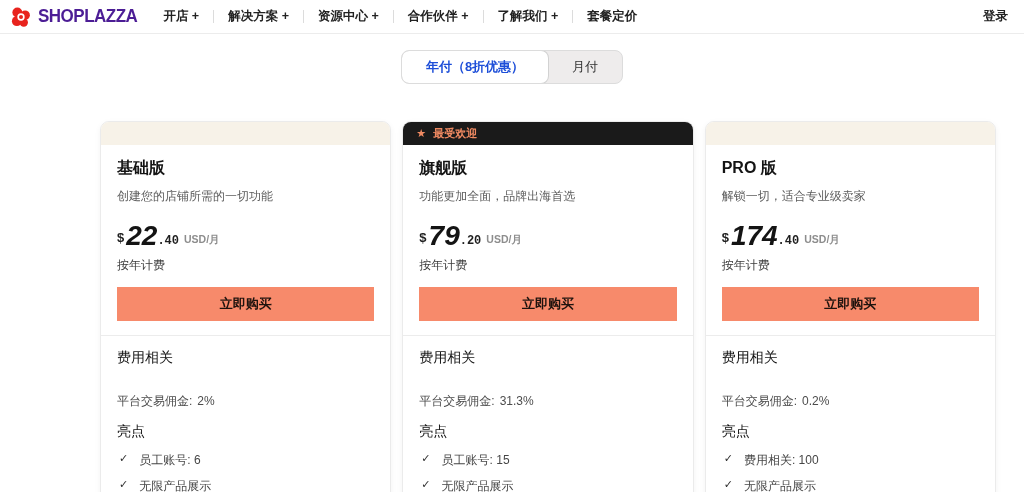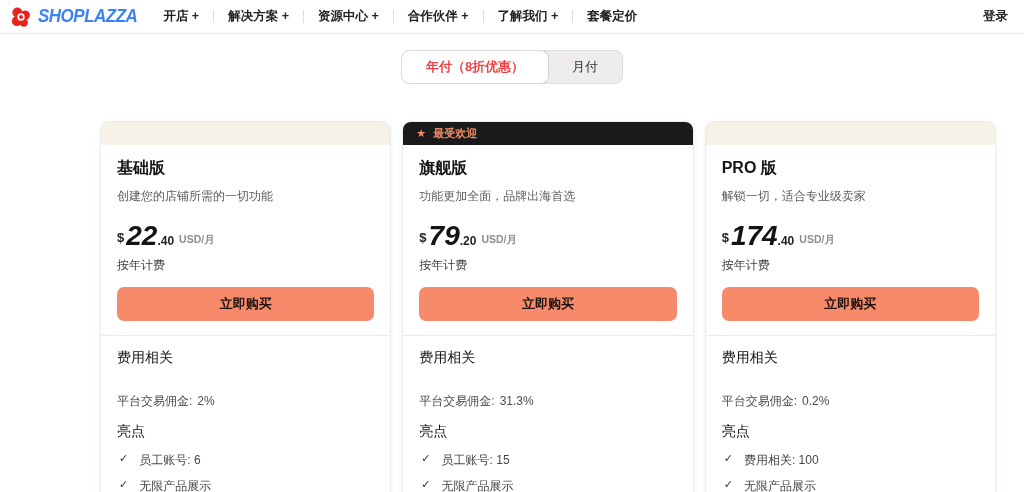--- a/index.html
+++ b/index.html
@@ -4,54 +4,54 @@
 <style>
   * { margin: 0; padding: 0; box-sizing: border-box; }
   html, body { width: 1024px; height: 492px; background: #ffffff;
     font-family: "Liberation Sans", "DejaVu Sans", sans-serif; color: #1f1f1f; overflow: hidden; }
 
   
   .navbar { display: flex; align-items: center; height: 34px; padding: 0 16px 0 10px;
     border-bottom: 1px solid #ececec; background: #fff; }
   .brand { display: flex; align-items: center; gap: 6px; cursor: pointer; }
   .brand-mark { width: 22px; height: 22px; display: block; }
-  .brand-name { color: #3b82f6; font-weight: 800; font-style: italic; font-size: 17px;
+  .brand-name { color: #4c1d95; font-weight: 800; font-size: 17px;
     letter-spacing: -0.5px; transform: scaleY(1.05); }
   .nav-menu { display: flex; align-items: center; margin-left: 22px; justify-content: center; }
   .nav-item { font-size: 12.5px; font-weight: 700; color: #222; padding: 0 4px; cursor: pointer; white-space: nowrap; }
   .nav-divider { width: 1px; height: 13px; background: #dcdcdc; margin: 0 10px; }
   .nav-login { margin-left: auto; font-size: 12.5px; font-weight: 700; color: #222; cursor: pointer; }
 
   
   .toggle-wrap { display: flex; justify-content: center; margin-top: 16px; }
   .toggle { display: inline-flex; background: #eeecec; border: 1px solid #dcdcdc; border-radius: 8px;
     overflow: hidden; }
   .toggle-seg { font-size: 13px; padding: 7px 24px; color: #333; cursor: pointer; white-space: nowrap; }
   .toggle-seg.selected { background: #ffffff; border-radius: 7px; box-shadow: 0 0 0 1px #d2d2d2;
-    color: #ef4444; font-weight: 600; }
+    color: #1d4ed8; font-weight: 600; }
 
   
   .plans { display: flex; gap: 11px; padding: 0 28px 0 100px; margin-top: 37px; align-items: stretch; }
   .card { flex: 1 1 0; background: #ffffff; border: 1px solid #ebebeb; border-radius: 9px;
     box-shadow: 0 2px 6px rgba(0,0,0,0.05); overflow: hidden; display: flex; flex-direction: column; }
   .card-badge { height: 23px; display: flex; align-items: center; padding: 0 13px;
     background: #f7f2e8; font-size: 11px; }
   .card-badge.popular { background: #1a1a1a; color: #f08a62; font-weight: 700; }
   .card-badge .star { color: #f08a62; margin-right: 7px; font-size: 11px; }
   .card-top { padding: 13px 16px 14px 16px; }
   .plan-name { font-size: 16px; font-weight: 700; color: #141414; }
   .plan-desc { font-size: 12px; color: #5c5c5c; margin-top: 9px; }
   .price-row { margin-top: 17px; display: flex; align-items: flex-start; line-height: 1; }
   .price-cur { font-size: 13px; font-weight: 700; margin-top: 9px; }
   .price-int { font-size: 28px; font-weight: 700; color: #141414; margin-left: 2px; font-style: italic; }
-  .price-dec { font-size: 12px; font-weight: 700; margin-top: 13px; }
+  .price-dec { font-size: 12px; font-weight: 700; margin-top: 13px; font-family: Liberation Mono, monospace; }
   .price-unit { font-size: 10.5px; color: #8d8d8d; font-weight: 600; margin: 12px 0 0 5px; text-align: right; }
   .billing-note { font-size: 12px; color: #3c3c3c; margin-top: 7px; }
   .buy-btn { display: block; width: 100%; margin-top: 13px; background: #f78a6b; border: none;
-    border-radius: 7px; padding: 8px 8px; font-size: 13px; font-weight: 700; color: #1e130e;
+    border-radius: 0; padding: 8px 8px; font-size: 13px; font-weight: 700; color: #1e130e;
     cursor: pointer; font-family: inherit; }
   .card-sep { border: none; border-top: 1px solid #ececec; margin: 0; }
   .card-bottom { padding: 13px 16px 16px 16px; }
   .sec-heading { font-size: 14px; font-weight: 400; color: #141414; }
   .commission { font-size: 12px; color: #4c4c4c; margin: 26px 0 13px 0; }
   .commission .val { margin-left: 5px; }
   .features { list-style: none; margin-top: 11px; }
   .features li { display: flex; align-items: flex-start; font-size: 12px; color: #464646; margin-bottom: 9px; }
   .check { color: #2e2e2e; font-weight: 700; font-size: 11px; margin-right: 11px; margin-left: 2px; }
 </style>

